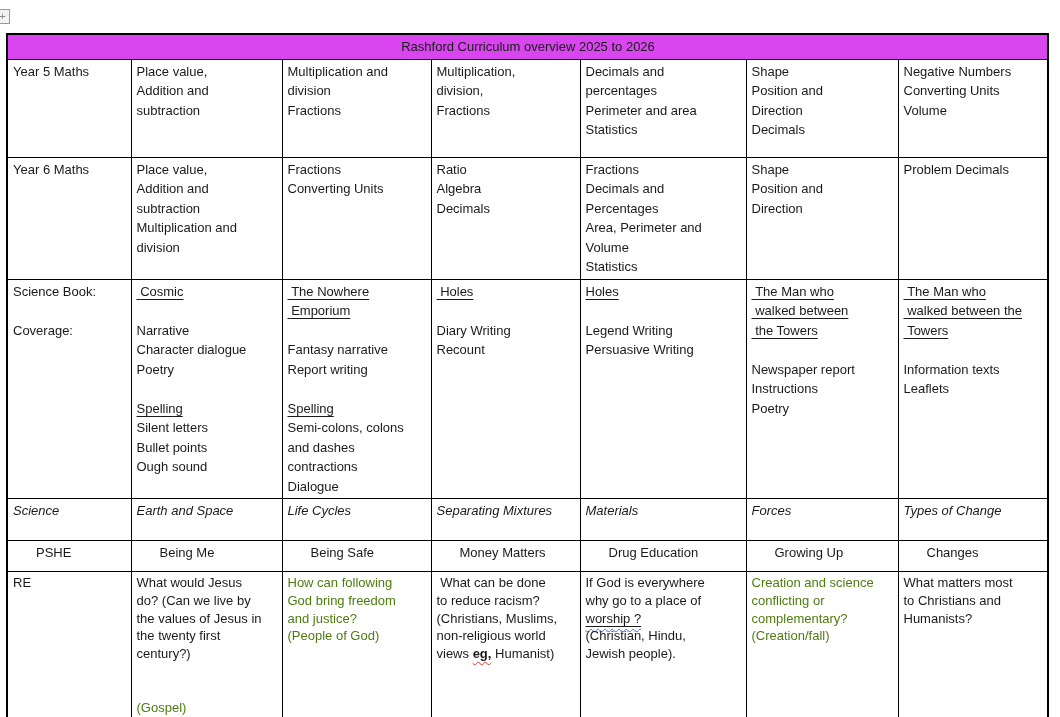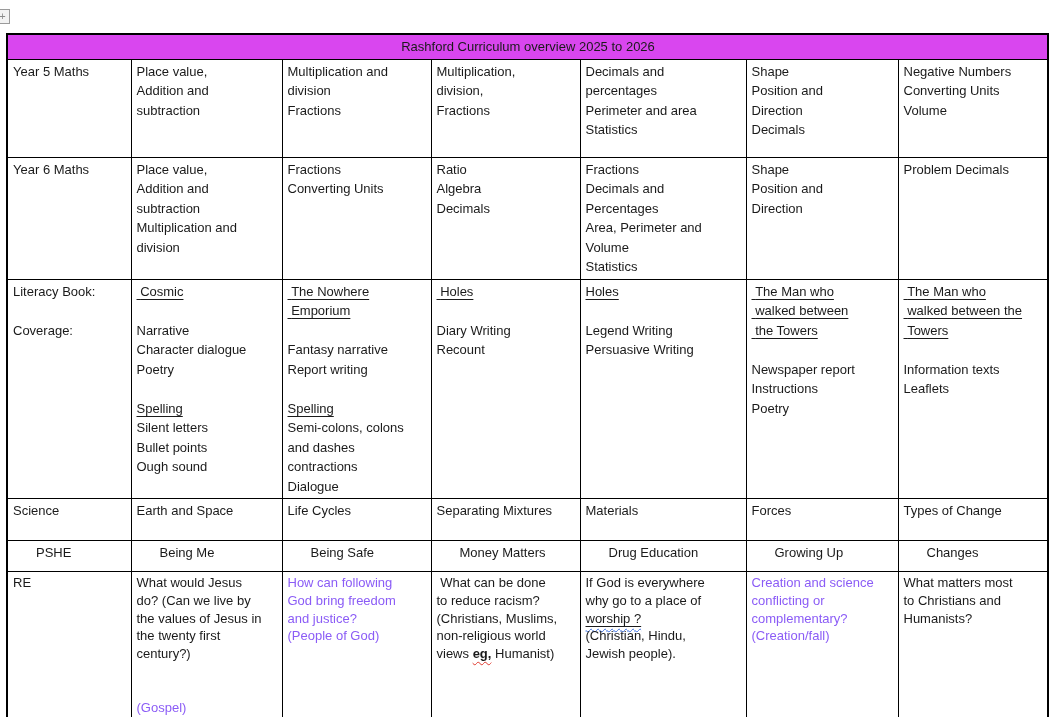--- a/index.html
+++ b/index.html
@@ -45,27 +45,27 @@
     padding: 1px 4px;
     line-height: 21px;
   }
   .col-1 { width: 124px; } .col-2 { width: 151px; } .col-3 { width: 149px; }
   .col-4 { width: 149px; } .col-5 { width: 166px; } .col-6 { width: 152px; }
   .col-7 { width: 150px; }
 
   tr.row-year5-maths td { height: 98px; }
   tr.row-year6-maths td { height: 117px; }
   tr.row-literacy    td { height: 215px; }
-  tr.row-science     td { height: 42px; }
+  tr.row-science     td { height: 42px; font-style: italic; }
   tr.row-pshe        td { height: 31px; padding-left: 28px; }
   tr.row-re          td { height: 143px; line-height: 17.8px; }
 
   .line { min-height: 1em; }
   .u   { text-decoration: underline; text-underline-offset: 3px; }
-  .red { color: #8b5cf6; }
+  .red { color: #4d7c0f; }
   .sq-red  { text-decoration: underline wavy #e03a2f; text-decoration-thickness: 1px; text-underline-offset: 3px; font-weight: bold; }
   .sq-blue { text-decoration: underline wavy #3b6fe0; text-decoration-thickness: 1px; text-underline-offset: 5px; margin-top: 32px; }
   .u > .sq-blue { text-underline-offset: 5px; }
 </style>
 </head>
 <body>
 
 <div class="page">
 
   <div class="table-handle">+</div>
@@ -98,21 +98,21 @@
         <tr class="row-year6-maths">
           <td><div class="line"><span>Year 6 Maths</span></div></td>
           <td><div class="line"><span>Place value,</span></div><div class="line"><span>Addition and</span></div><div class="line"><span>subtraction</span></div><div class="line"><span>Multiplication and</span></div><div class="line"><span>division</span></div></td>
           <td><div class="line"><span>Fractions</span></div><div class="line"><span>Converting Units</span></div></td>
           <td><div class="line"><span>Ratio</span></div><div class="line"><span>Algebra</span></div><div class="line"><span>Decimals</span></div></td>
           <td><div class="line"><span>Fractions</span></div><div class="line"><span>Decimals and</span></div><div class="line"><span>Percentages</span></div><div class="line"><span>Area, Perimeter and</span></div><div class="line"><span>Volume</span></div><div class="line"><span>Statistics</span></div></td>
           <td><div class="line"><span>Shape</span></div><div class="line"><span>Position and</span></div><div class="line"><span>Direction</span></div></td>
           <td><div class="line"><span>Problem Decimals</span></div></td>
         </tr>
         <tr class="row-literacy">
-          <td><div class="line"><span>Literacy Book:</span></div><div class="line">&nbsp;</div><div class="line"><span>Coverage:</span></div></td>
+          <td><div class="line"><span>Science Book:</span></div><div class="line">&nbsp;</div><div class="line"><span>Coverage:</span></div></td>
           <td><div class="line"><span class="u"> Cosmic</span></div><div class="line">&nbsp;</div><div class="line"><span>Narrative</span></div><div class="line"><span>Character dialogue</span></div><div class="line"><span>Poetry</span></div><div class="line">&nbsp;</div><div class="line"><span class="u">Spelling</span></div><div class="line"><span>Silent letters</span></div><div class="line"><span>Bullet points</span></div><div class="line"><span>Ough sound</span></div></td>
           <td><div class="line"><span class="u"> The Nowhere</span></div><div class="line"><span class="u"> Emporium</span></div><div class="line">&nbsp;</div><div class="line"><span>Fantasy narrative</span></div><div class="line"><span>Report writing</span></div><div class="line">&nbsp;</div><div class="line"><span class="u">Spelling</span></div><div class="line"><span>Semi-colons, colons</span></div><div class="line"><span>and dashes</span></div><div class="line"><span>contractions</span></div><div class="line"><span>Dialogue</span></div></td>
           <td><div class="line"><span class="u"> Holes</span></div><div class="line">&nbsp;</div><div class="line"><span>Diary Writing</span></div><div class="line"><span>Recount</span></div></td>
           <td><div class="line"><span class="u">Holes</span></div><div class="line">&nbsp;</div><div class="line"><span>Legend Writing</span></div><div class="line"><span>Persuasive Writing</span></div></td>
           <td><div class="line"><span class="u"> The Man who</span></div><div class="line"><span class="u"> walked between</span></div><div class="line"><span class="u"> the Towers</span></div><div class="line">&nbsp;</div><div class="line"><span>Newspaper report</span></div><div class="line"><span>Instructions</span></div><div class="line"><span>Poetry</span></div></td>
           <td><div class="line"><span class="u"> The Man who</span></div><div class="line"><span class="u"> walked between the</span></div><div class="line"><span class="u"> Towers</span></div><div class="line">&nbsp;</div><div class="line"><span>Information texts</span></div><div class="line"><span>Leaflets</span></div></td>
         </tr>
         <tr class="row-science">
           <td><div class="line"><span>Science</span></div></td>
           <td><div class="line"><span>Earth and Space</span></div></td>

